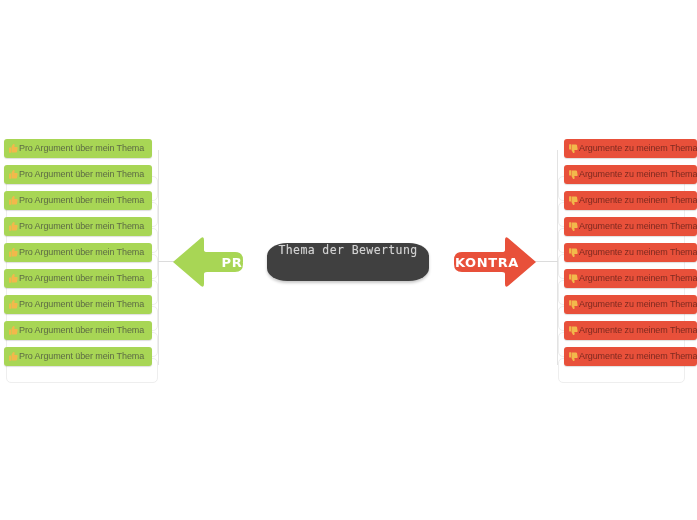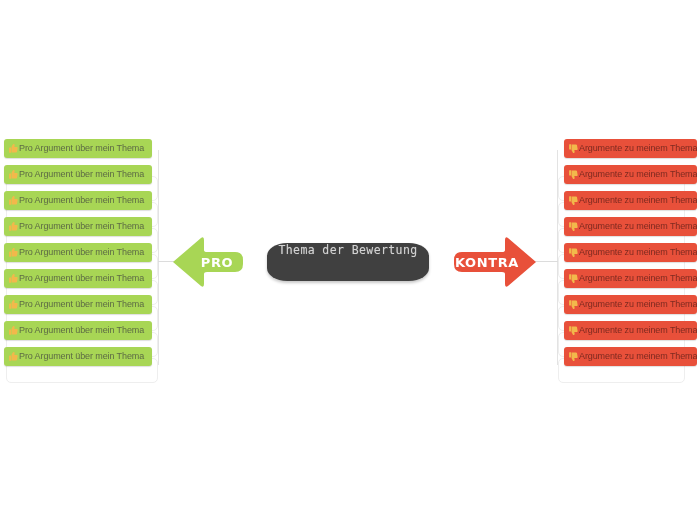--- a/index.html
+++ b/index.html
@@ -109,21 +109,21 @@
   .arrow-label {
     position: relative;
     font-size: 13px;
     font-weight: bold;
     color: #ffffff;
     letter-spacing: 0.6px;
     font-family: "DejaVu Sans", sans-serif;
   }
   #arrow-pro {
     left: 171px; top: 233px;
-    width: 74px; height: 58px;
+    width: 74px; height: 58px; justify-content: flex-end;
   }
   #arrow-pro .arrow-label { left: 9px; }
   #arrow-con {
     left: 452px; top: 233px;
     width: 86px; height: 58px;
   }
   #arrow-con .arrow-label { left: -8px; text-align: right; }
 
   
   #central-node {

